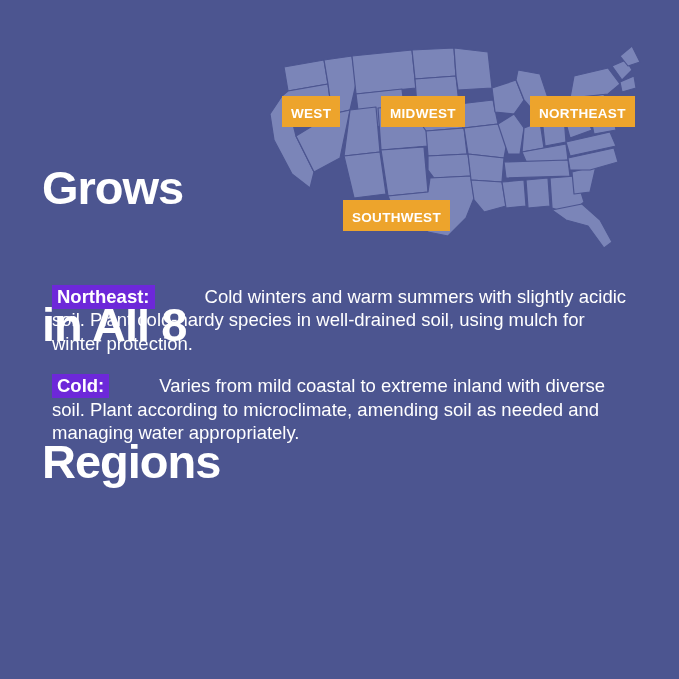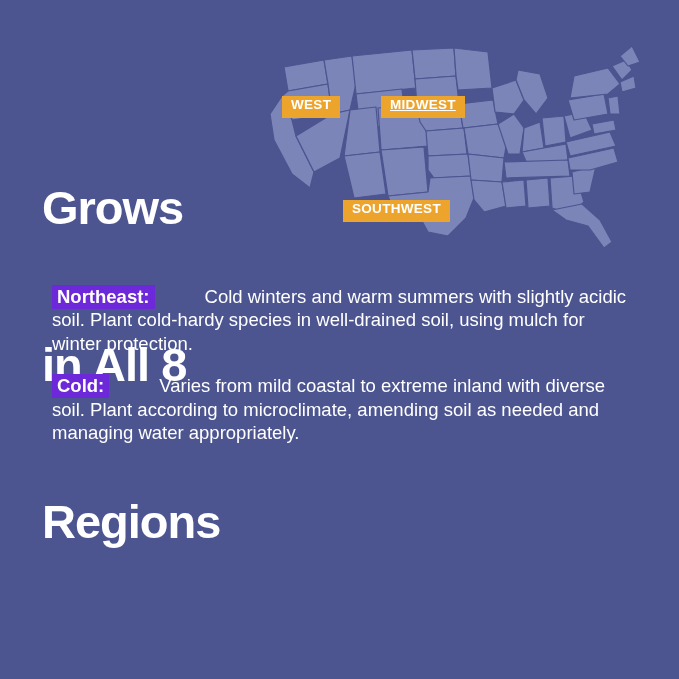--- a/index.html
+++ b/index.html
@@ -32,21 +32,20 @@
     top: 74px;
     color: #ffffff;
     font-weight: bold;
     font-size: 47px;
     line-height: 0.97;
     letter-spacing: -1px;
     white-space: pre;
   }
   .headline .l {
     display: block;
-    margin-top: 20px;
   }
 
   
   .map-wrap {
     position: absolute;
     left: 252px;
     top: 36px;
     width: 412px;
     height: 222px;
   }
@@ -57,26 +56,26 @@
   }
 
   
   .pill {
     position: absolute;
     background: #eda42c;
     color: #ffffff;
     font-weight: bold;
     font-size: 13.5px;
     letter-spacing: 0.3px;
-    padding: 2px 9px 6px 9px;
+    padding: 11px 9px 6px 9px;
     white-space: nowrap;
     line-height: 1;
   }
   .pill-west      { left: 282px; top: 96px; }
-  .pill-midwest   { left: 381px; top: 96px; text-decoration: underline; }
+  .pill-midwest   { left: 381px; top: 96px; }
   .pill-northeast { left: 530px; top: 96px; }
   .pill-southwest { left: 343px; top: 200px; }
   .pill-southeast { left: 490px; top: 200px; }
 
   
   .body-text {
     position: absolute;
     left: 52px;
     top: 266px;
     width: 586px;
@@ -206,20 +205,21 @@
 
           <path d="M360,30 L374,24 L380,34 L370,44 Z"></path>
           <path d="M368,20 L380,10 L388,26 L376,30 Z"></path>
           <path d="M368,46 L382,40 L384,52 L370,56 Z"></path>
         </g>
       </svg>
     </div>
 
     <div class="pill pill-west">WEST</div>
     <div class="pill pill-midwest">MIDWEST</div>
+    <div class="pill pill-northeast">NORTHEAST</div>
     <div class="pill pill-southwest">SOUTHWEST</div>
   </div>
 
   <div class="body-text">
 
     <p class="para">
       <span class="label">Northeast:</span><span class="txt">Cold winters and warm summers with slightly acidic soil. Plant cold-hardy species in well-drained soil, using mulch for winter protection.</span>
     </p>
 
 

